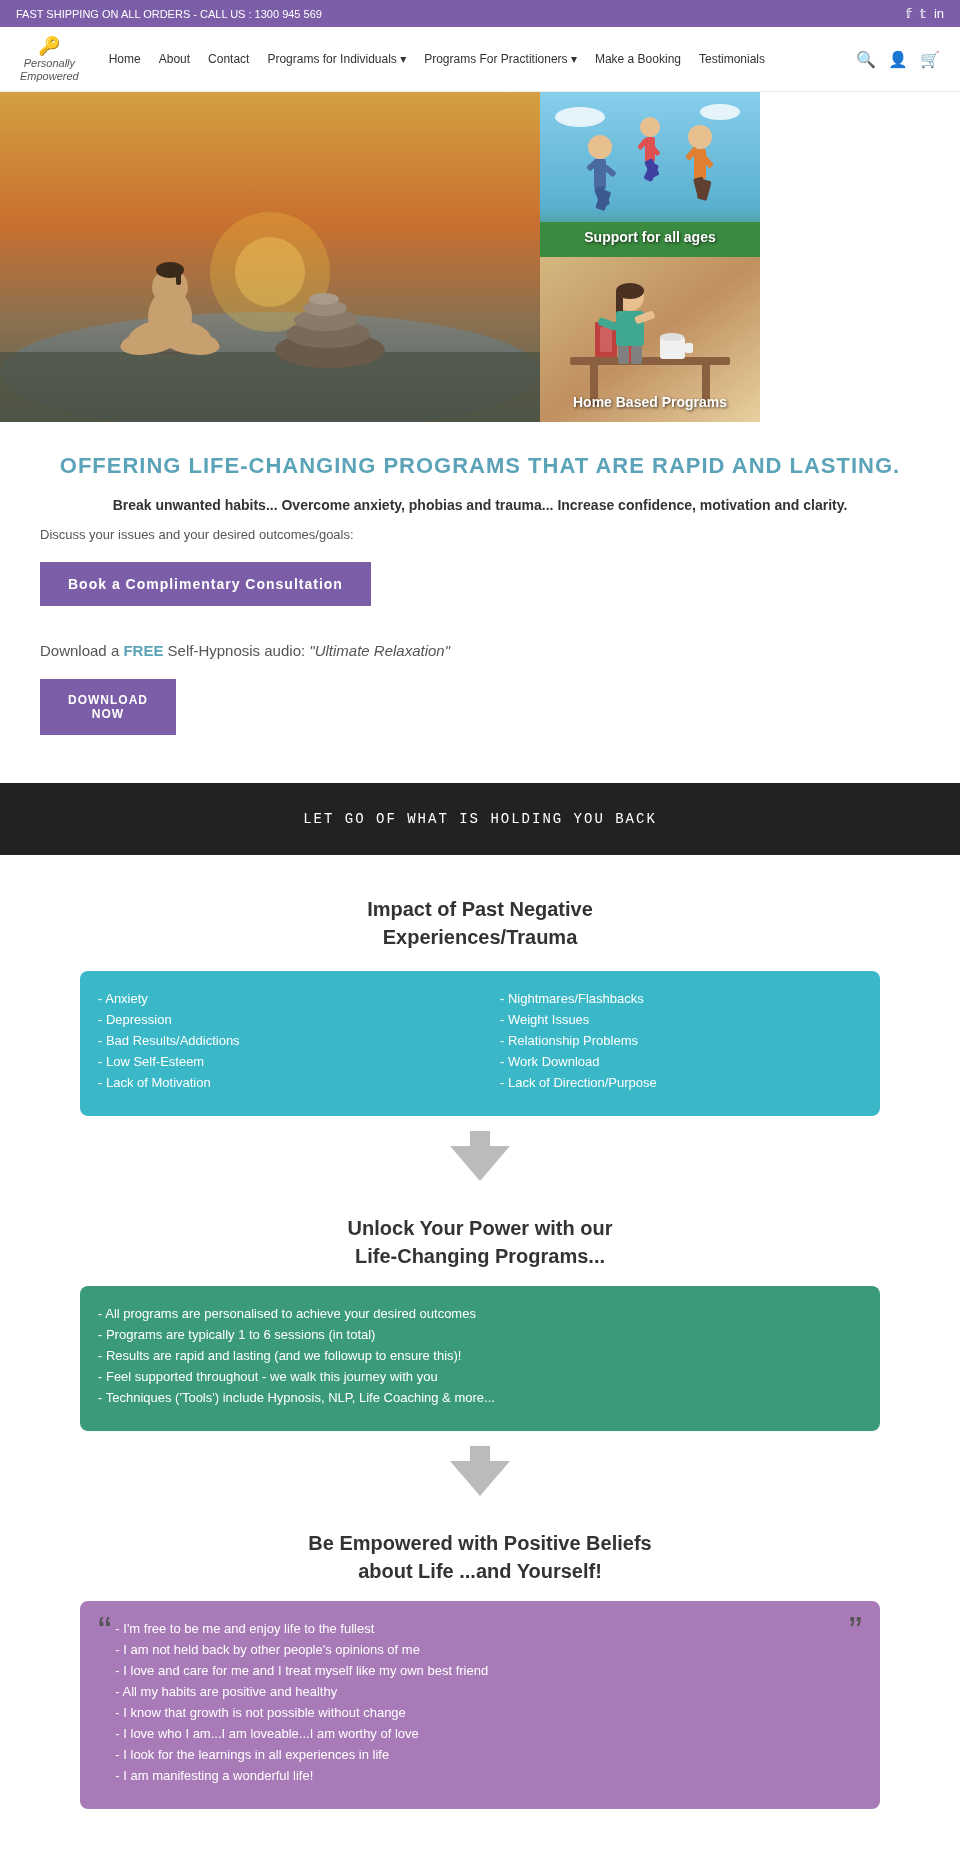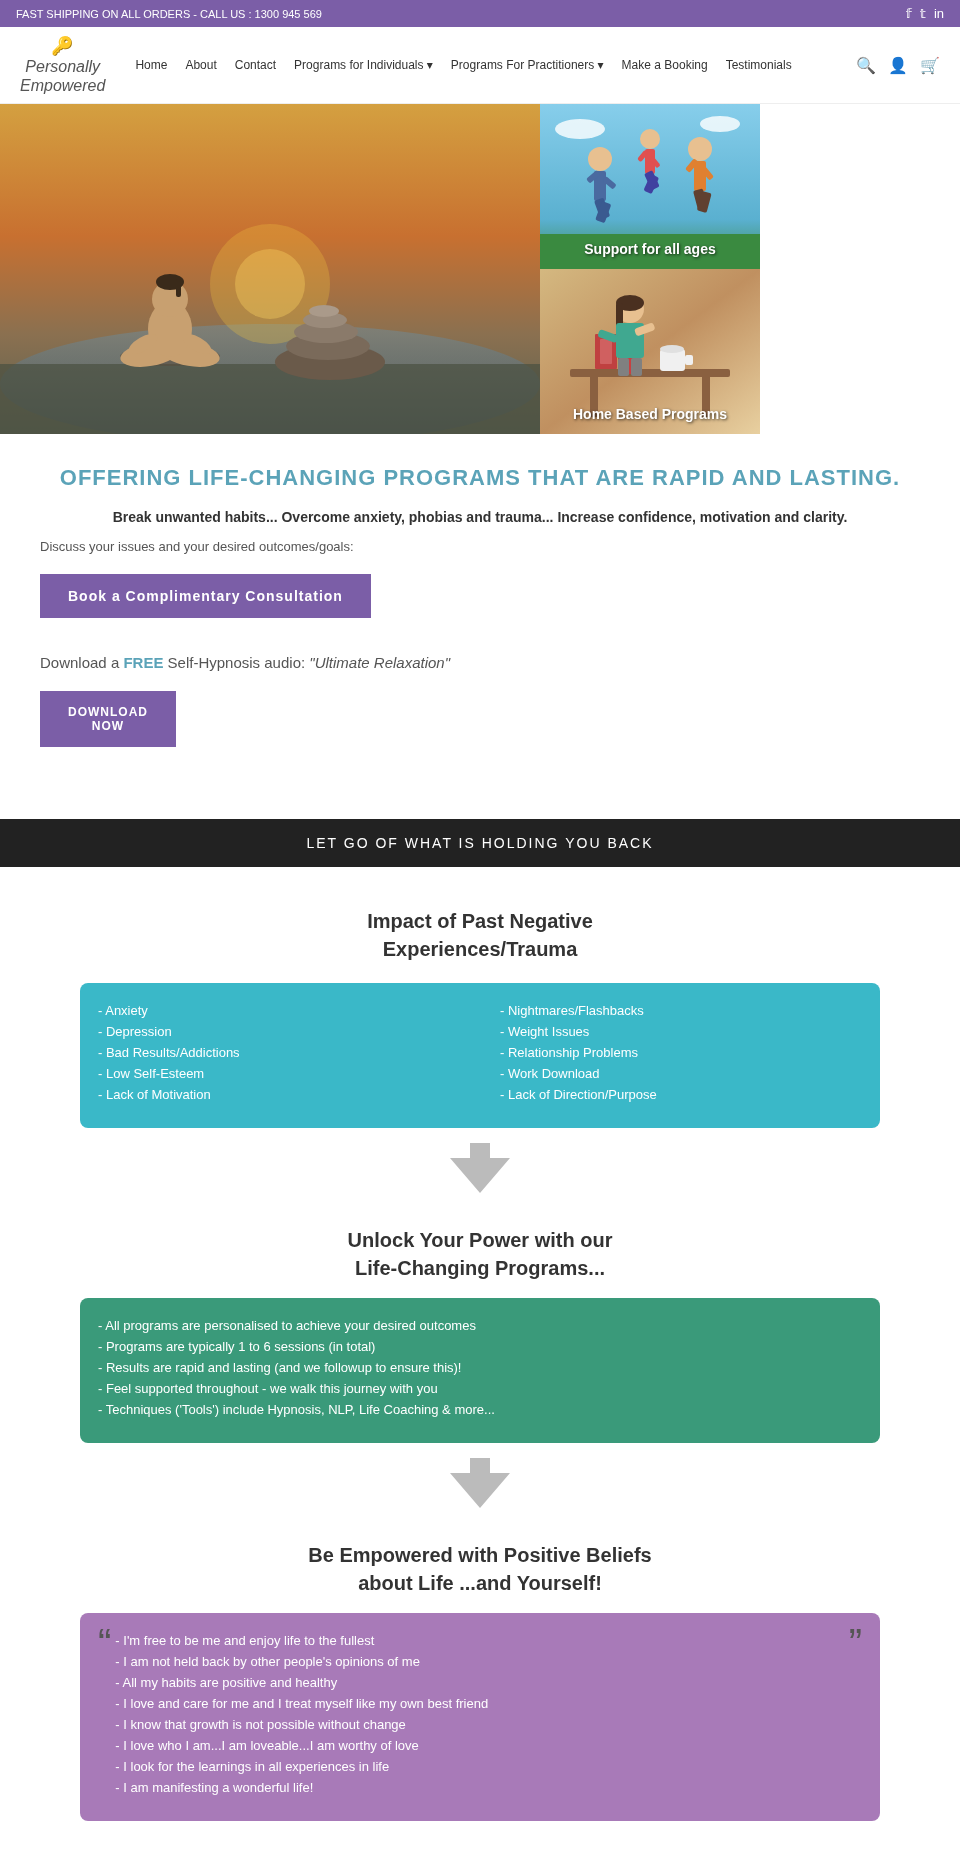--- a/index.html
+++ b/index.html
@@ -21,21 +21,21 @@
     
     .nav {
       display: flex;
       align-items: center;
       padding: 8px 20px;
       border-bottom: 1px solid #eee;
       background: #fff;
     }
     .nav-logo { display: flex; flex-direction: column; align-items: center; margin-right: 30px; }
     .nav-logo-icon { font-size: 18px; color: #7b5ea7; }
-    .nav-logo-text { font-size: 16px; color: #555; font-style: italic; line-height: 1.2; text-align: center; }
+    .nav-logo-text { font-size: 11px; color: #555; font-style: italic; line-height: 1.2; text-align: center; }
     .nav-links { display: flex; gap: 18px; align-items: center; flex: 1; }
     .nav-links a { font-size: 12px; color: #333; text-decoration: none; cursor: pointer; }
     .nav-icons { display: flex; gap: 12px; align-items: center; }
     .nav-icons span { font-size: 16px; cursor: pointer; color: #555; }
 
     
     .hero { display: flex; height: 330px; }
     .hero-left {
       flex: 0 0 540px;
       background: linear-gradient(135deg, #e8c47a 0%, #c9956a 30%, #7a8a6a 60%, #4a5a7a 100%);
@@ -122,25 +122,26 @@
       cursor: pointer;
       border: none;
       text-align: center;
     }
 
     
     .banner {
       background: #222;
       color: #fff;
       text-align: center;
-      padding: 16px;
+      padding: 28px;
       font-size: 14px;
       letter-spacing: 2px;
       text-transform: uppercase;
-      margin-top: 42px;
+      margin-top: 18px;
+      font-family: Liberation Mono, monospace;
     }
 
     
     .diagram-section { padding: 40px 80px; text-align: center; }
     .diagram-title {
       font-size: 20px;
       font-weight: bold;
       color: #333;
       margin-bottom: 20px;
       line-height: 1.4;
@@ -424,22 +425,22 @@
     </svg>
   </div>
 
   <h2 class="empower-title">Be Empowered with Positive Beliefs<br>about Life ...and Yourself!</h2>
   <div class="diagram-box diagram-box-purple">
     <div style="display:flex; align-items:flex-start;">
       <span class="quote-mark-left">“</span>
       <div style="flex:1;">
         <p style="margin-bottom:6px;">- I'm free to be me and enjoy life to the fullest</p>
         <p style="margin-bottom:6px;">- I am not held back by other people's opinions of me</p>
+        <p style="margin-bottom:6px;">- I love and care for me and I treat myself like my own best friend</p>
         <p style="margin-bottom:6px;">- All my habits are positive and healthy</p>
-        <p style="margin-bottom:6px;">- I love and care for me and I treat myself like my own best friend</p>
         <p style="margin-bottom:6px;">- I know that growth is not possible without change</p>
         <p style="margin-bottom:6px;">- I love who I am...I am loveable...I am worthy of love</p>
         <p style="margin-bottom:6px;">- I look for the learnings in all experiences in life</p>
         <p style="margin-bottom:6px;">- I am manifesting a wonderful life!</p>
       </div>
       <span class="quote-mark-right">”</span>
     </div>
   </div>
 </div>
 

